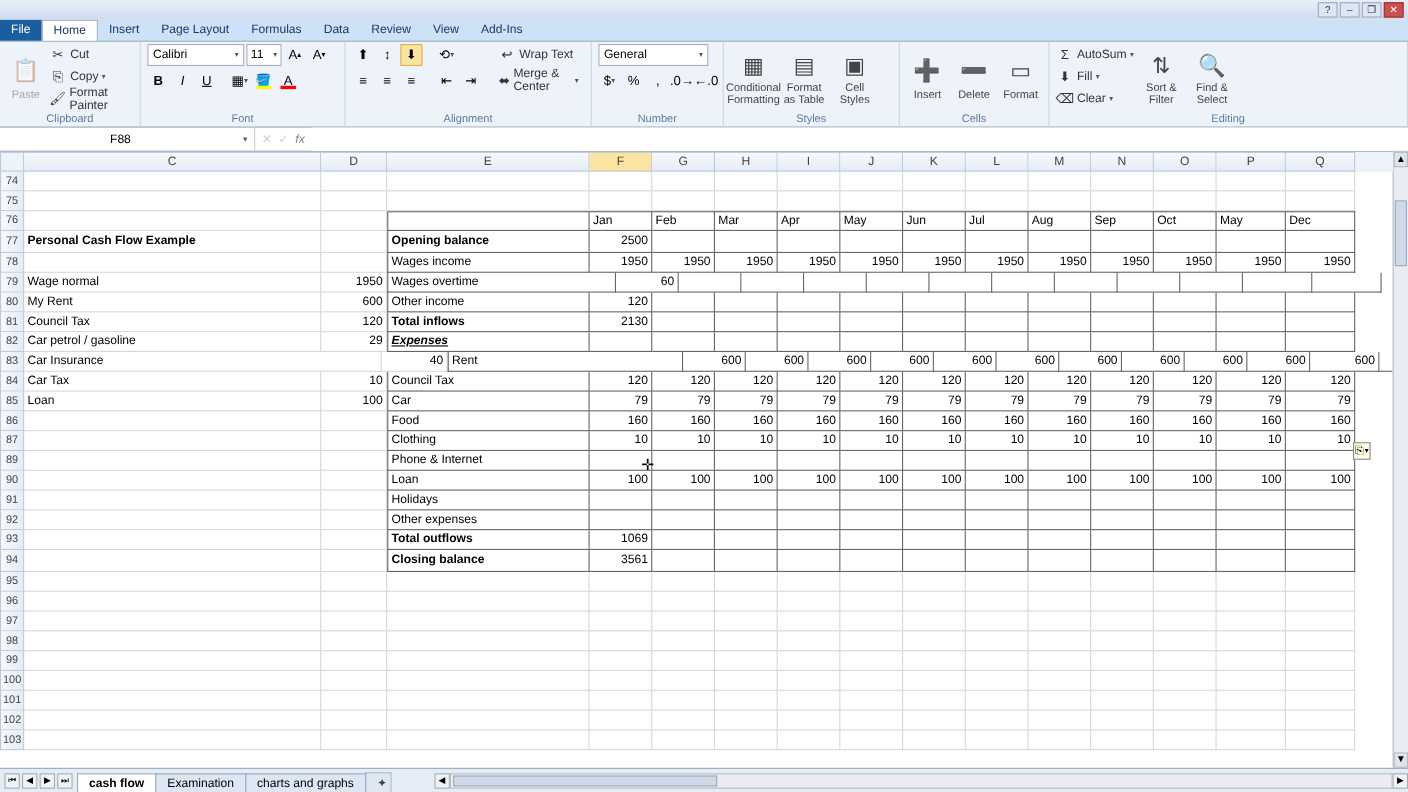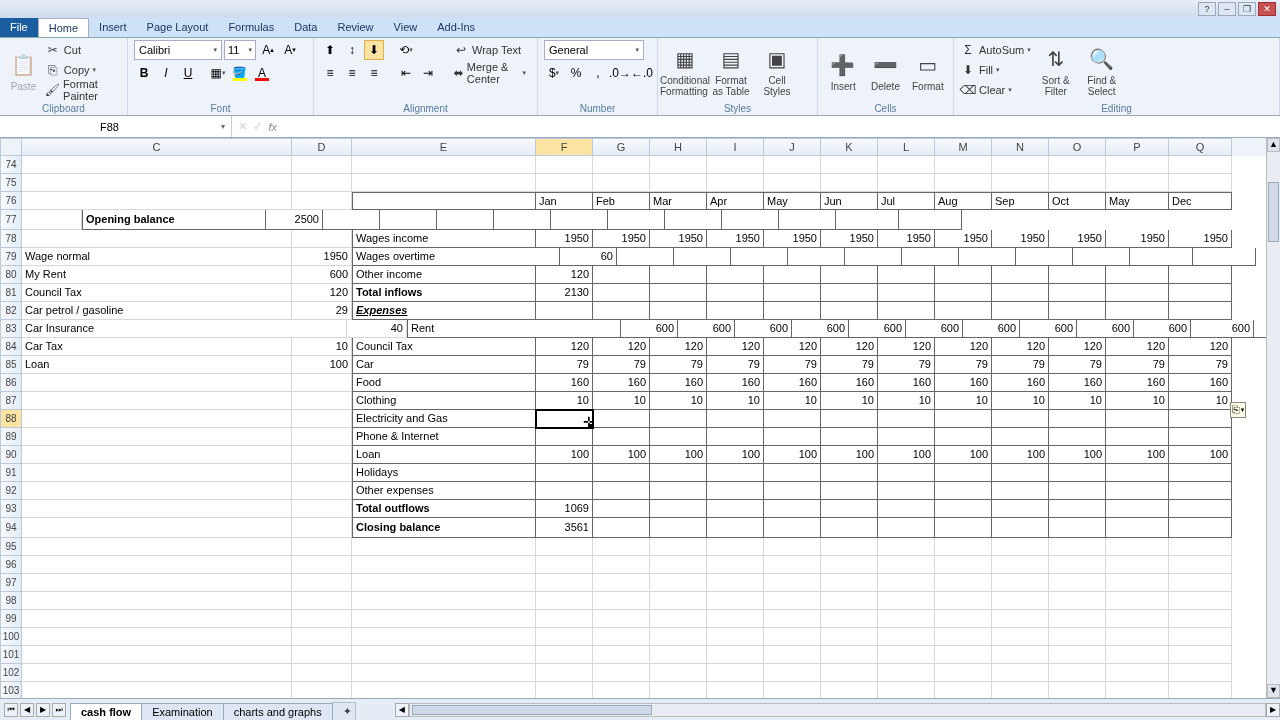--- a/index.html
+++ b/index.html
@@ -223,21 +223,21 @@
         <div class="sq">←.0</div>
       </div>
     </div>
     <div class="group-label">Number</div>
   </div>
 
   <div class="group" style="width:160px">
     <div class="group-body">
       <div class="vbtn">
           <span class="ic">▦</span>
-          <span style="text-align:left;line-height:1.1">Conditional Formatting</span>
+          <span style="text-align:center;line-height:1.1">Conditional Formatting</span>
         </div>
       <div class="vbtn">
           <span class="ic">▤</span>
           <span style="text-align:center;line-height:1.1">Format as Table</span>
         </div>
       <div class="vbtn">
           <span class="ic">▣</span>
           <span style="text-align:center;line-height:1.1">Cell Styles</span>
         </div>
     </div>
@@ -376,20 +376,21 @@
         <div class="cell tb-r tb-b tb-t" style="width:57px">Jun</div>
         <div class="cell tb-r tb-b tb-t" style="width:57px">Jul</div>
         <div class="cell tb-r tb-b tb-t" style="width:57px">Aug</div>
         <div class="cell tb-r tb-b tb-t" style="width:57px">Sep</div>
         <div class="cell tb-r tb-b tb-t" style="width:57px">Oct</div>
         <div class="cell tb-r tb-b tb-t" style="width:63px">May</div>
         <div class="cell tb-r tb-b tb-t" style="width:63px">Dec</div>
       </div>
       <div class="row tall">
         <div class="rowhdr">77</div>
+        <div class="cell b" style="width:270px">Personal Cash Flow Example</div>
         <div class="cell" style="width:60px"></div>
         <div class="cell tb-r tb-b tb-l b" style="width:184px">Opening balance</div>
         <div class="cell tb-r tb-b num" style="width:57px">2500</div>
         <div class="cell tb-r tb-b" style="width:57px"></div>
         <div class="cell tb-r tb-b" style="width:57px"></div>
         <div class="cell tb-r tb-b" style="width:57px"></div>
         <div class="cell tb-r tb-b" style="width:57px"></div>
         <div class="cell tb-r tb-b" style="width:57px"></div>
         <div class="cell tb-r tb-b" style="width:57px"></div>
         <div class="cell tb-r tb-b" style="width:57px"></div>
@@ -570,40 +571,20 @@
         <div class="cell tb-r tb-b num" style="width:57px">10</div>
         <div class="cell tb-r tb-b num" style="width:57px">10</div>
         <div class="cell tb-r tb-b num" style="width:57px">10</div>
         <div class="cell tb-r tb-b num" style="width:57px">10</div>
         <div class="cell tb-r tb-b num" style="width:57px">10</div>
         <div class="cell tb-r tb-b num" style="width:57px">10</div>
         <div class="cell tb-r tb-b num" style="width:57px">10</div>
         <div class="cell tb-r tb-b num" style="width:57px">10</div>
         <div class="cell tb-r tb-b num" style="width:63px">10</div>
         <div class="cell tb-r tb-b num" style="width:63px">10</div>
-      </div>
-      <div class="row">
-        <div class="rowhdr active">88</div>
-        <div class="cell" style="width:270px"></div>
-        <div class="cell" style="width:60px"></div>
-        <div class="cell tb-r tb-b tb-l" style="width:184px">Electricity and Gas</div>
-        <div class="cell tb-r tb-b active-cell" style="width:57px">
-          <div class="fill-handle"></div>
-        </div>
-        <div class="cell tb-r tb-b" style="width:57px"></div>
-        <div class="cell tb-r tb-b" style="width:57px"></div>
-        <div class="cell tb-r tb-b" style="width:57px"></div>
-        <div class="cell tb-r tb-b" style="width:57px"></div>
-        <div class="cell tb-r tb-b" style="width:57px"></div>
-        <div class="cell tb-r tb-b" style="width:57px"></div>
-        <div class="cell tb-r tb-b" style="width:57px"></div>
-        <div class="cell tb-r tb-b" style="width:57px"></div>
-        <div class="cell tb-r tb-b" style="width:57px"></div>
-        <div class="cell tb-r tb-b" style="width:63px"></div>
-        <div class="cell tb-r tb-b" style="width:63px"></div>
       </div>
       <div class="row">
         <div class="rowhdr">89</div>
         <div class="cell" style="width:270px"></div>
         <div class="cell" style="width:60px"></div>
         <div class="cell tb-r tb-b tb-l" style="width:184px">Phone &amp; Internet</div>
         <div class="cell tb-r tb-b" style="width:57px"></div>
         <div class="cell tb-r tb-b" style="width:57px"></div>
         <div class="cell tb-r tb-b" style="width:57px"></div>
         <div class="cell tb-r tb-b" style="width:57px"></div>

